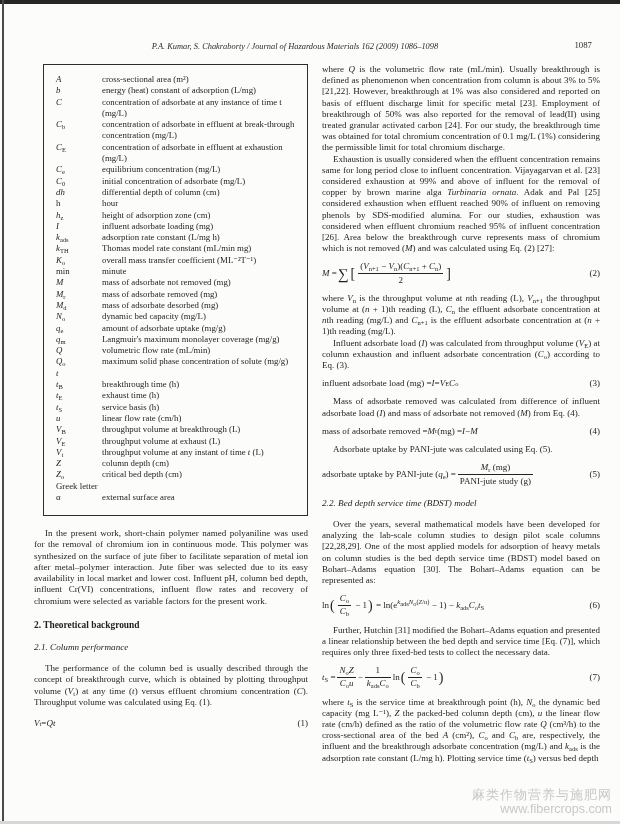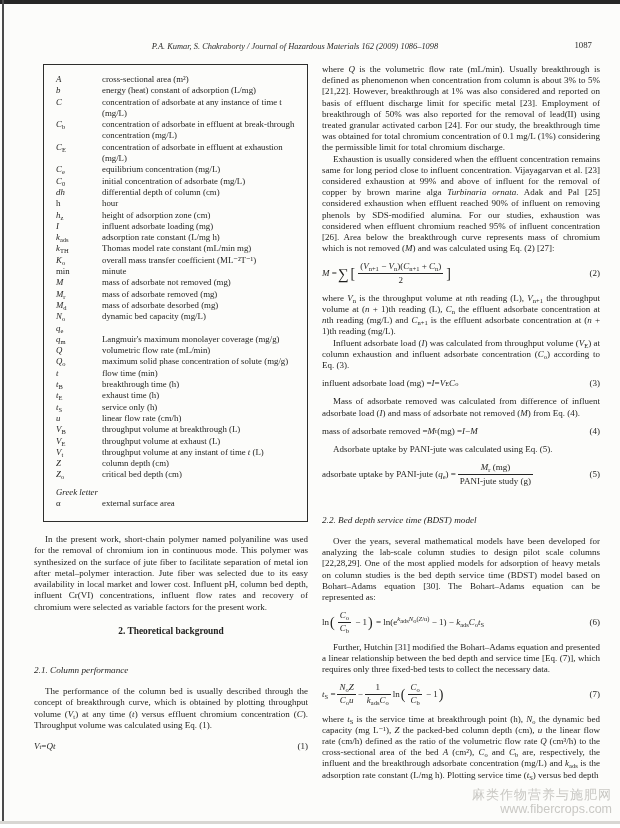--- a/index.html
+++ b/index.html
@@ -37,25 +37,25 @@
     padding:9px 12px 12px 12px;
     margin-left:9px;
     font-size:8.8px; line-height:11.3px;
     text-align:left;
     background:#fcfcfa;
   }
   .nomen-title { font-weight:bold; font-size:9.2px; margin-bottom:9px; }
   .nomen-row { display:flex; }
   .nomen-sym { flex:0 0 46px; font-style:normal; }
   .nomen-def { flex:1; }
-  .greek-header { font-style:italic; margin-top:6px; }
+  .greek-header { margin-top:0; }
 
   
-  .sec-heading  { font-weight:bold; font-size:9.4px; margin:13px 0 11px 0; text-align:center; }
-  .sub-heading  { font-style:italic; font-size:9.2px; margin:28px 0 10px 0; text-align:left; }
+  .sec-heading  { font-weight:bold; font-size:9.4px; margin:13px 0 11px 0; text-align:left; }
+  .sub-heading  { font-style:italic; font-size:9.2px; margin:11px 0 10px 0; text-align:left; }
 
   
   .equation {
     display:flex; justify-content:space-between; align-items:center;
     margin:7px 0 7px 0; text-align:left;
   }
   .eq-body { display:inline-flex; align-items:center; flex-wrap:nowrap; white-space:nowrap; }
   .eq-body i { font-style:italic; }
   .eq-num { font-size:9px; }
   sub { font-size:6.5px; vertical-align:-1.5px; line-height:0; }
@@ -183,55 +183,55 @@
             <span class="nomen-def">mass of adsorbate desorbed (mg)</span>
           </div>
 
           <div class="nomen-row">
             <span class="nomen-sym"><i>N</i><sub>o</sub></span>
             <span class="nomen-def">dynamic bed capacity (mg/L)</span>
           </div>
 
           <div class="nomen-row">
             <span class="nomen-sym"><i>q</i><sub>e</sub></span>
+            <span class="nomen-def">amount of adsorbate uptake (mg/g)</span>
           </div>
 
           <div class="nomen-row">
             <span class="nomen-sym"><i>q</i><sub>m</sub></span>
             <span class="nomen-def">Langmuir's maximum monolayer coverage (mg/g)</span>
           </div>
 
           <div class="nomen-row">
             <span class="nomen-sym"><i>Q</i></span>
             <span class="nomen-def">volumetric flow rate (mL/min)</span>
           </div>
 
           <div class="nomen-row">
             <span class="nomen-sym"><i>Q</i><sub>o</sub></span>
             <span class="nomen-def">maximum solid phase concentration of solute (mg/g)</span>
           </div>
 
           <div class="nomen-row">
             <span class="nomen-sym"><i>t</i></span>
-            <span class="nomen-def">flow time (min)</span>
           </div>
 
           <div class="nomen-row">
             <span class="nomen-sym"><i>t</i><sub>B</sub></span>
             <span class="nomen-def">breakthrough time (h)</span>
           </div>
 
           <div class="nomen-row">
             <span class="nomen-sym"><i>t</i><sub>E</sub></span>
             <span class="nomen-def">exhaust time (h)</span>
           </div>
 
           <div class="nomen-row">
             <span class="nomen-sym"><i>t</i><sub>S</sub></span>
-            <span class="nomen-def">service only (h)</span>
+            <span class="nomen-def">service basis (h)</span>
           </div>
 
           <div class="nomen-row">
             <span class="nomen-sym"><i>u</i></span>
             <span class="nomen-def">linear flow rate (cm/h)</span>
           </div>
 
           <div class="nomen-row">
             <span class="nomen-sym"><i>V</i><sub>B</sub></span>
             <span class="nomen-def">throughput volume at breakthrough (L)</span>

